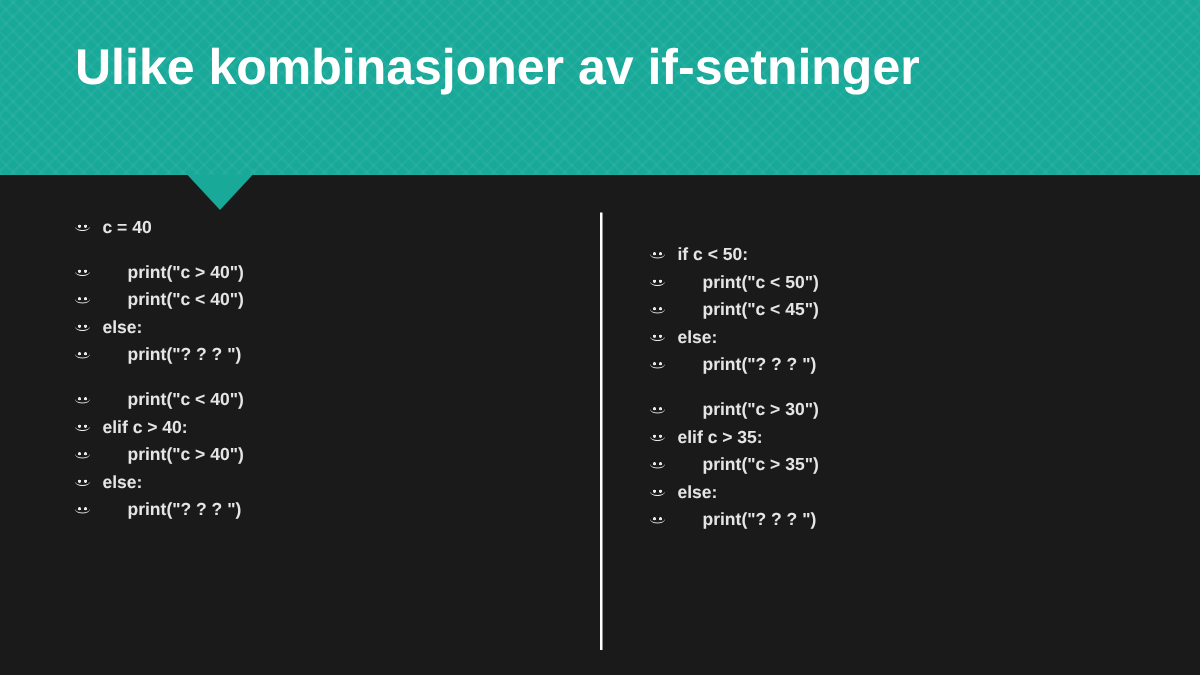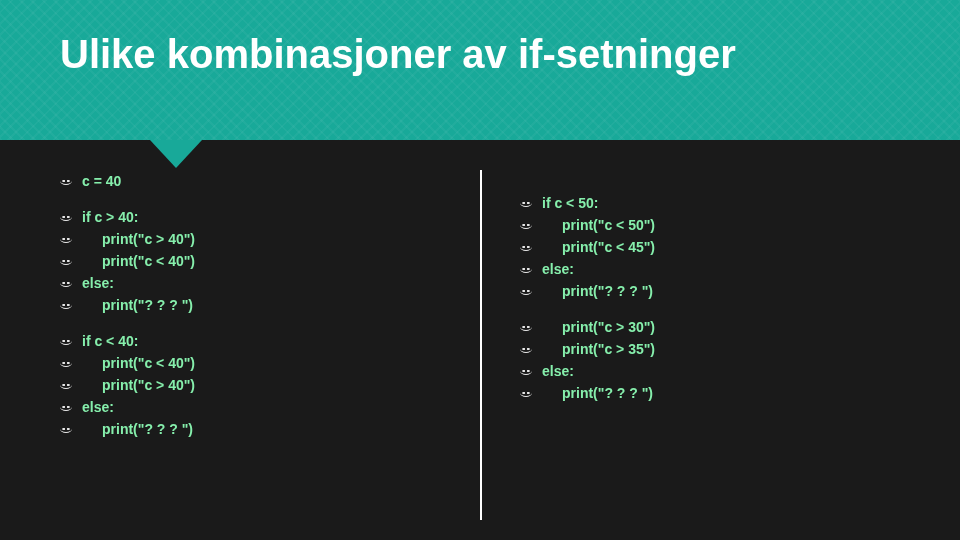--- a/index.html
+++ b/index.html
@@ -1,21 +1,21 @@
 <!DOCTYPE html>
 <html><head>
 <meta charset="utf-8">
 <style>
   html,body{margin:0;padding:0;width:960px;height:540px;overflow:hidden;font-family:"Segoe UI",Arial,sans-serif;background:#1a1a1a}
   .slide{width:960px;height:512px;position:relative;background:#1a1a1a}
   .header{position:absolute;top:0;left:0;right:0;height:140px;background:#18a999;background-image:repeating-linear-gradient(45deg,rgba(255,255,255,0.04) 0 2px,transparent 2px 8px),repeating-linear-gradient(-45deg,rgba(255,255,255,0.04) 0 2px,transparent 2px 8px)}
   .title{position:absolute;left:60px;top:32px;font-size:40px;font-weight:700;color:#fff}
   .pointer{position:absolute;left:150px;top:140px;width:0;height:0;border-left:26px solid transparent;border-right:26px solid transparent;border-top:28px solid #18a999}
   .divider{position:absolute;left:480px;top:170px;width:0;height:350px;border-left:2px solid #fff}
-  .content{position:absolute;top:170px;left:0;right:0;bottom:0;color:#86efac;font-size:14px;font-weight:700}
+  .content{position:absolute;top:170px;left:0;right:0;bottom:0;color:#e5e5e5;font-size:14px;font-weight:700}
   .col{position:absolute;top:0;width:430px}
   .colL{left:60px}
   .colR{left:520px}
   ul.block{list-style:none;margin:0 0 14px 0;padding:0}
   ul.block li{position:relative;padding:0 0 0 22px;line-height:22px;white-space:pre}
   ul.block li::before{content:"";position:absolute;left:0;top:8px;width:12px;height:6px;background:radial-gradient(circle at 30% 50%,#e8e8e8 1px,transparent 1.5px),radial-gradient(circle at 70% 50%,#e8e8e8 1px,transparent 1.5px);border-bottom:1px solid #e8e8e8;border-radius:0 0 6px 6px/0 0 4px 4px}
   .pad1{padding-left:42px!important}
 </style>
 </head>
 <body>
@@ -24,43 +24,43 @@
   <div class="header"></div>
   <div class="title">Ulike kombinasjoner av if-setninger</div>
   <div class="pointer"></div>
   <div class="divider"></div>
   <div class="content">
     <div class="col colL">
       <ul class="block" id="lb1">
           <li>c = 40</li>
         </ul>
       <ul class="block" id="lb2">
-          <li>if c &gt; 40:</li>
           <li class="pad1">print("c &gt; 40")</li>
           <li class="pad1">print("c &lt; 40")</li>
           <li>else:</li>
           <li class="pad1">print("? ? ? ")</li>
         </ul>
       <ul class="block" id="lb3">
-          <li>if c &lt; 40:</li>
           <li class="pad1">print("c &lt; 40")</li>
+          <li>elif c &gt; 40:</li>
           <li class="pad1">print("c &gt; 40")</li>
           <li>else:</li>
           <li class="pad1">print("? ? ? ")</li>
         </ul>
     </div>
     <div class="col colR" style="top:22px">
       <ul class="block" id="rb1">
           <li>if c &lt; 50:</li>
           <li class="pad1">print("c &lt; 50")</li>
           <li class="pad1">print("c &lt; 45")</li>
           <li>else:</li>
           <li class="pad1">print("? ? ? ")</li>
         </ul>
       <ul class="block" id="rb2">
           <li class="pad1">print("c &gt; 30")</li>
+          <li>elif c &gt; 35:</li>
           <li class="pad1">print("c &gt; 35")</li>
           <li>else:</li>
           <li class="pad1">print("? ? ? ")</li>
         </ul>
     </div>
   </div>
 </div>
 
 </body></html>

